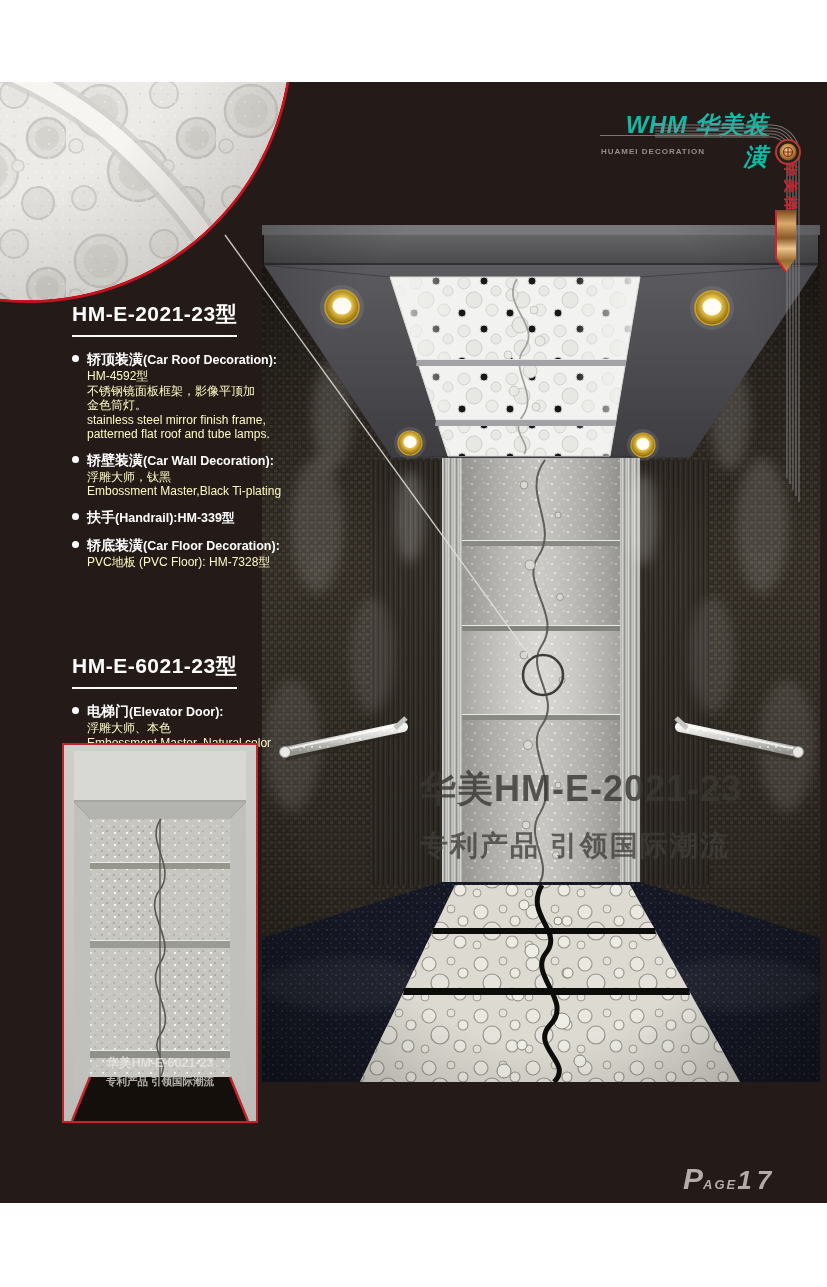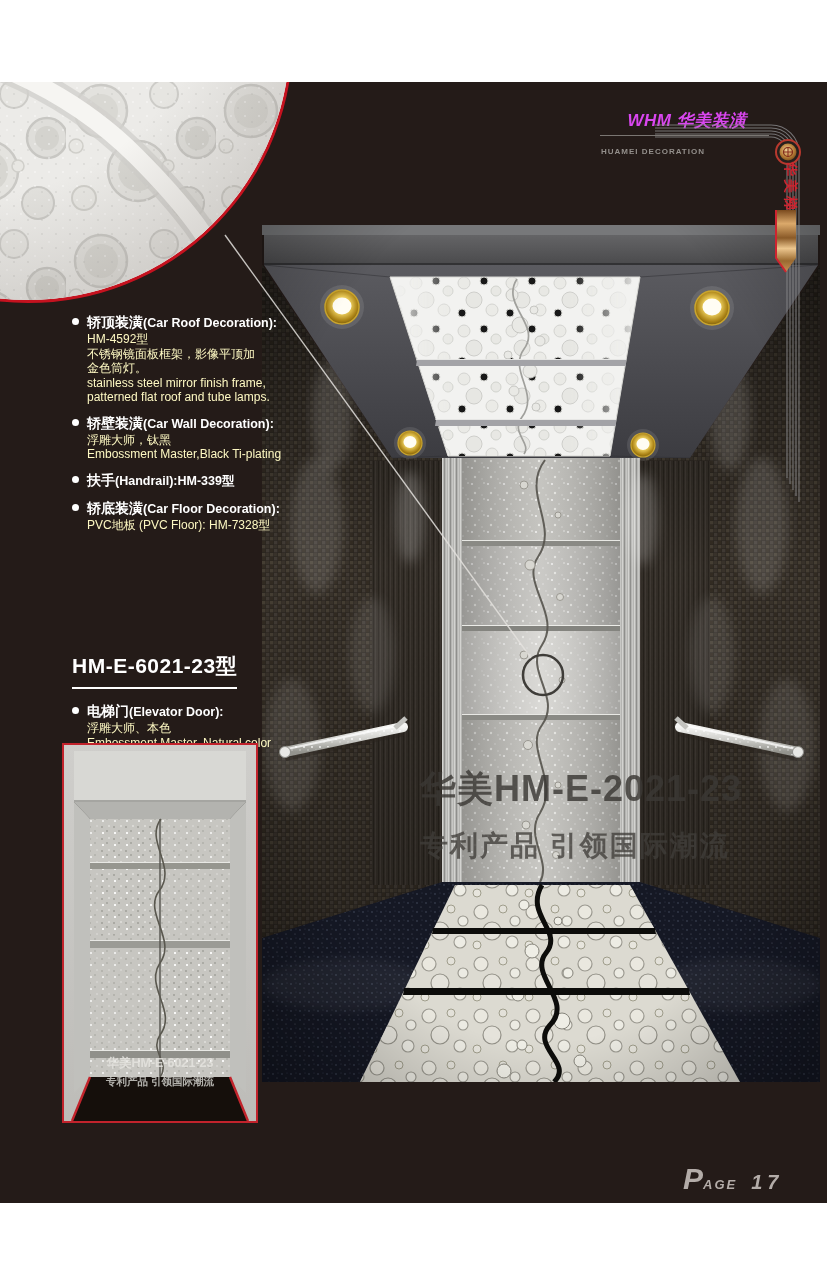--- a/index.html
+++ b/index.html
@@ -17,22 +17,22 @@
   .spec-heading{display:inline-block;font-size:21px;font-weight:bold;color:#fff;
       border-bottom:2px solid #ffffff;padding-bottom:7px;letter-spacing:.5px;}
   .spec-items{margin-top:13px;}
   .spec-item{position:relative;padding-left:15px;margin-bottom:9px;white-space:nowrap;}
   .spec-item .bullet{position:absolute;left:0;top:5px;width:7px;height:7px;border-radius:50%;background:#fff;}
   .t-zh{font-size:14px;font-weight:bold;color:#fff;}
   .t-en{font-size:12.5px;font-weight:bold;color:#fff;}
   .t-line{font-size:12px;line-height:14.5px;color:#fef9c3;font-weight:normal;}
   .title-line{line-height:17px;}
   
-  .logo-title{position:absolute;left:606px;top:27px;width:162px;text-align:center;
-      font-size:17px;font-weight:bold;font-style:italic;color:#d946ef;letter-spacing:.5px;z-index:5;}
+  .logo-title{position:absolute;left:606px;top:27px;width:162px;text-align:right;
+      font-size:24px;font-weight:bold;font-style:italic;color:#14b8a6;letter-spacing:.5px;z-index:5;}
   .logo-rule{position:absolute;left:600px;top:53px;width:169px;height:1px;background:#7a7672;z-index:5;}
   .logo-sub{position:absolute;left:601px;top:65px;font-size:8px;font-weight:bold;
       letter-spacing:1px;color:#938f8b;z-index:5;}
   
   .banner-svg{position:absolute;left:620px;top:18px;z-index:6;}
   .banner-chars{position:absolute;left:778px;top:80px;width:21px;height:60px;z-index:7;
       writing-mode:vertical-rl;text-orientation:sideways;font-size:14px;font-weight:bold;
       color:#cf2430;letter-spacing:3px;}
   
   .main-image{position:absolute;left:262px;top:143px;width:558px;height:857px;z-index:2;}
@@ -47,21 +47,21 @@
       font-weight:bold;color:rgba(228,227,222,.85);white-space:nowrap;}
   .door-wm2{position:absolute;left:0;right:0;top:330px;text-align:center;font-size:10.5px;
       font-weight:bold;color:rgba(218,217,212,.8);white-space:nowrap;}
   
   .pointer-svg{position:absolute;left:0;top:0;z-index:8;pointer-events:none;}
   
   .page-footer{position:absolute;left:683px;top:1066px;color:#b3aca8;font-style:italic;
       font-weight:bold;z-index:5;display:flex;align-items:baseline;}
   .pf-initial{font-size:30px;}
   .pf-rest{font-size:13px;letter-spacing:2px;margin-top:29px;}
-  .pf-num{font-size:20px;letter-spacing:5px;margin-left:14px;}
+  .pf-num{font-size:26px;letter-spacing:5px;margin-left:0;}
 </style>
 </head>
 <body>
 
 <div class="dark-panel">
 
   <div class="detail-circle">
     <svg width="524" height="524" viewBox="0 0 524 524">
       <defs>
         <pattern id="cbub" width="150" height="150" patternUnits="userSpaceOnUse">
@@ -89,20 +89,21 @@
       </defs>
       <rect width="524" height="524" fill="url(#cbub)"></rect>
       <rect width="524" height="524" fill="url(#cdots)" opacity=".6"></rect>
       <path d="M 60,250 C 180,262 290,300 370,380 C 420,430 450,470 465,510" fill="none" stroke="#d2d1cd" stroke-width="28" opacity=".8"></path>
       <path d="M 60,250 C 180,262 290,300 370,380 C 420,430 450,470 465,510" fill="none" stroke="#f6f5f2" stroke-width="18"></path>
       <rect width="524" height="524" fill="url(#cshade)"></rect>
     </svg>
   </div>
 
   <div class="spec-section sec1">
+    <div class="spec-heading">HM-E-2021-23型</div>
     <div class="spec-items">
       <div class="spec-item">
         <span class="bullet"></span>
         <div class="title-line"><span class="t-zh">轿顶装潢</span><span class="t-en">(Car Roof Decoration):</span></div>
         <div class="t-line">HM-4592型</div>
         <div class="t-line">不锈钢镜面板框架，影像平顶加</div>
         <div class="t-line">金色筒灯。</div>
         <div class="t-line">stainless steel mirror finish frame,</div>
         <div class="t-line">patterned flat roof and tube lamps.</div>
       </div>

